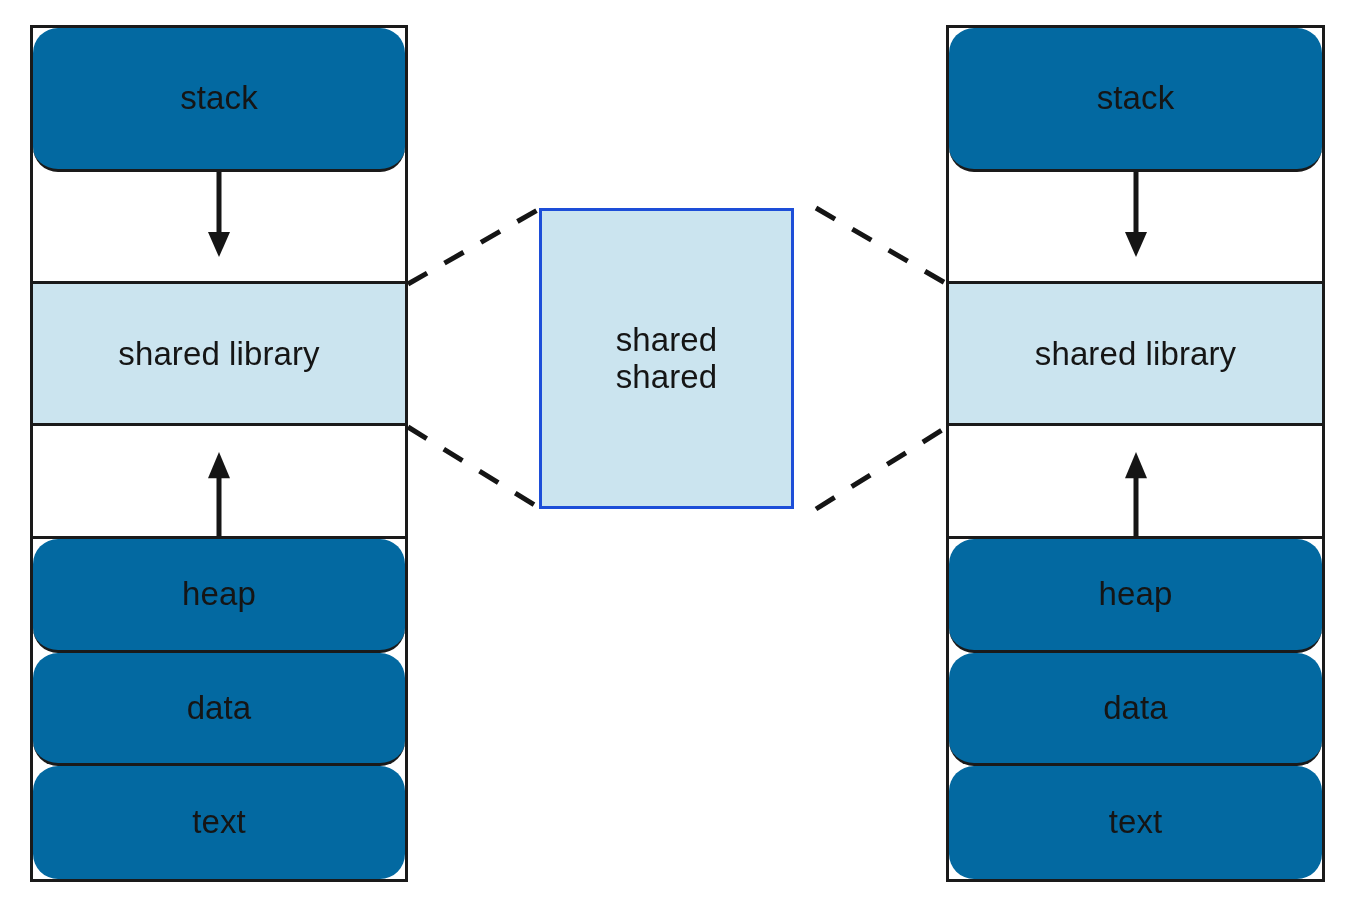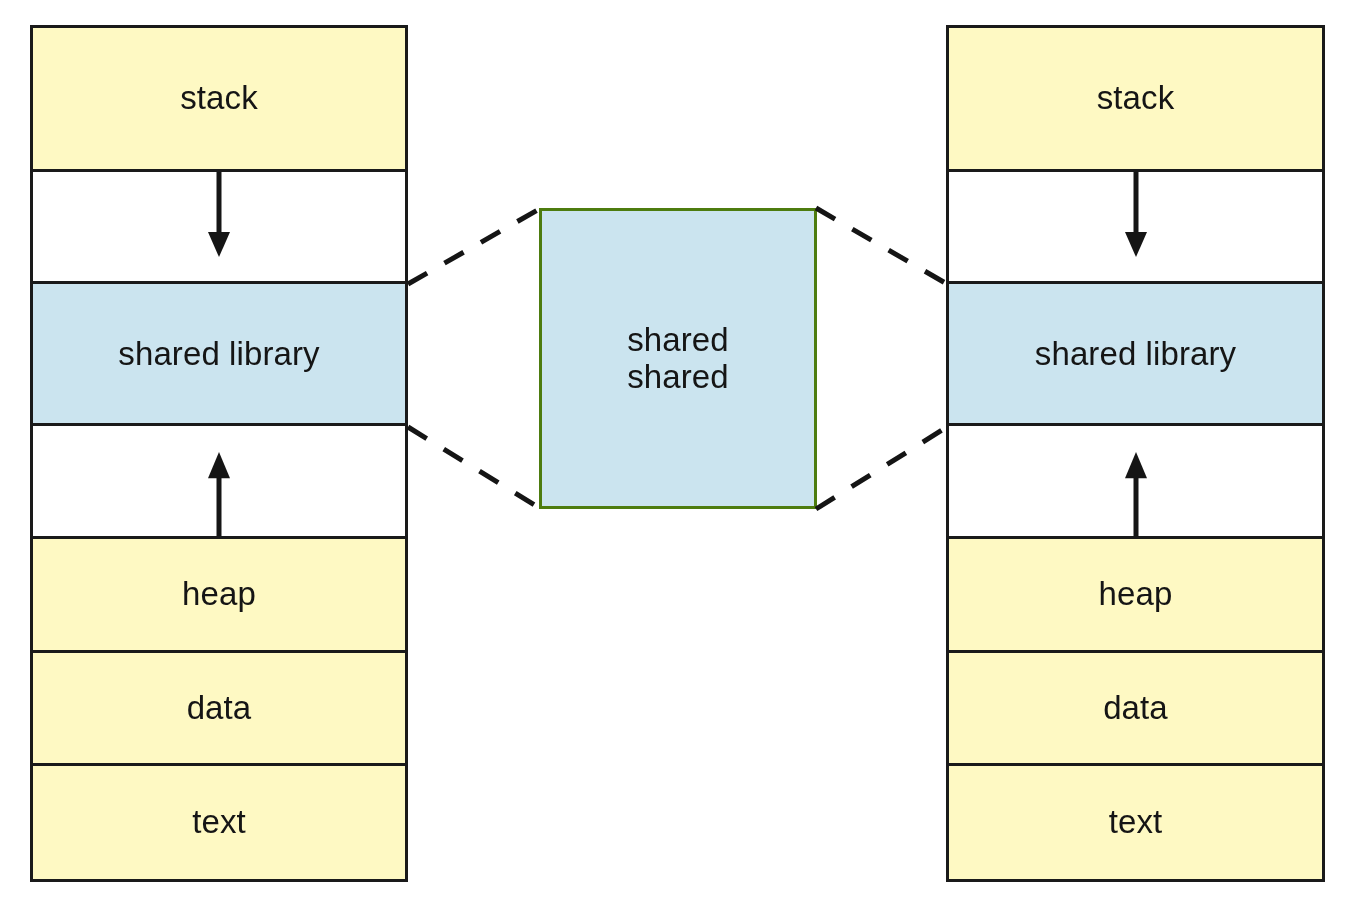--- a/index.html
+++ b/index.html
@@ -29,21 +29,21 @@
     position: relative;
     box-sizing: border-box;
     border-bottom: 3px solid #1a1a1a;
     display: flex;
     align-items: center;
     justify-content: center;
     width: 100%;
   }
   .segment:last-child { border-bottom: none; }
 
-  .seg-gray  { background: #fef9c3; }
+  .seg-gray  { background: #0369a1; border-radius: 25px; }
   .seg-blue  { background: #cbe4ef; align-items: center; }
   .seg-empty { background: #ffffff; }
 
   .seg-label {
     font-size: 33px;
     color: #151515;
     line-height: 1.1;
     letter-spacing: 0.1px;
     white-space: nowrap;
     pointer-events: none;
@@ -58,24 +58,24 @@
     height: 100%;
     width: 60px;
     overflow: visible;
   }
 
   
   #shared-pages-box {
     position: absolute;
     left: 539px;
     top: 208px;
-    width: 278px;
+    width: 255px;
     height: 301px;
     background: #cbe4ef;
-    border: 3px solid #4d7c0f;
+    border: 3px solid #1d4ed8;
     box-sizing: border-box;
     display: flex;
     align-items: center;
     justify-content: center;
     text-align: center;
   }
   #shared-pages-box .seg-label { white-space: normal; }
 
   
   #connectors {

